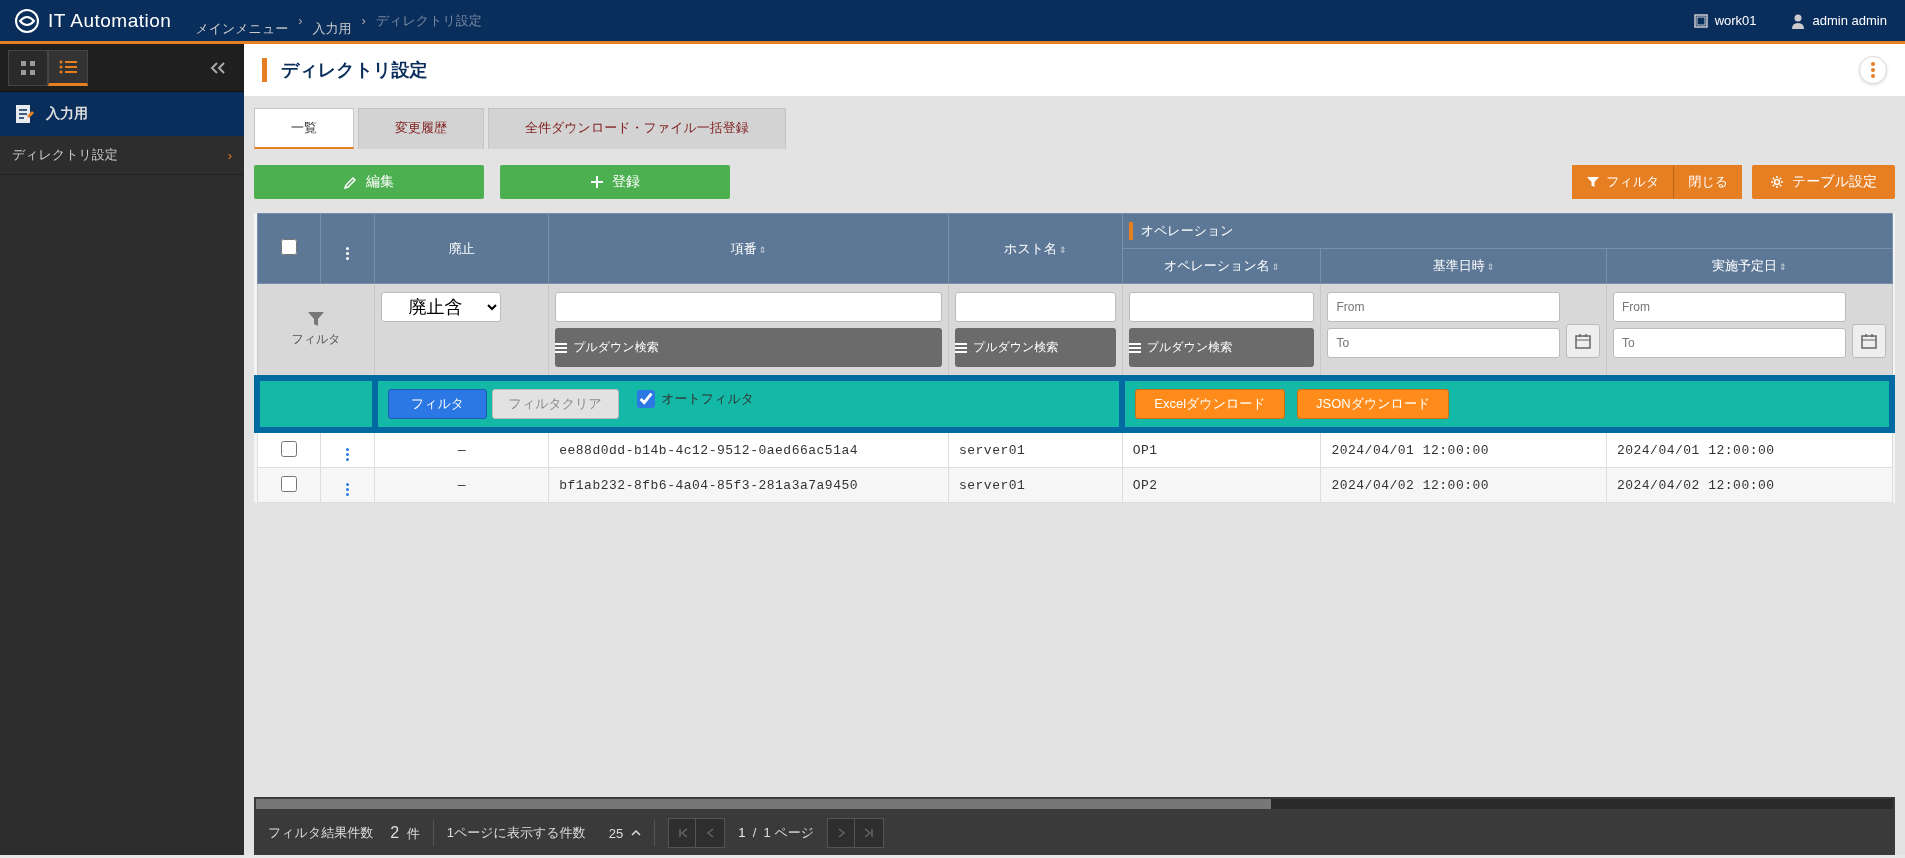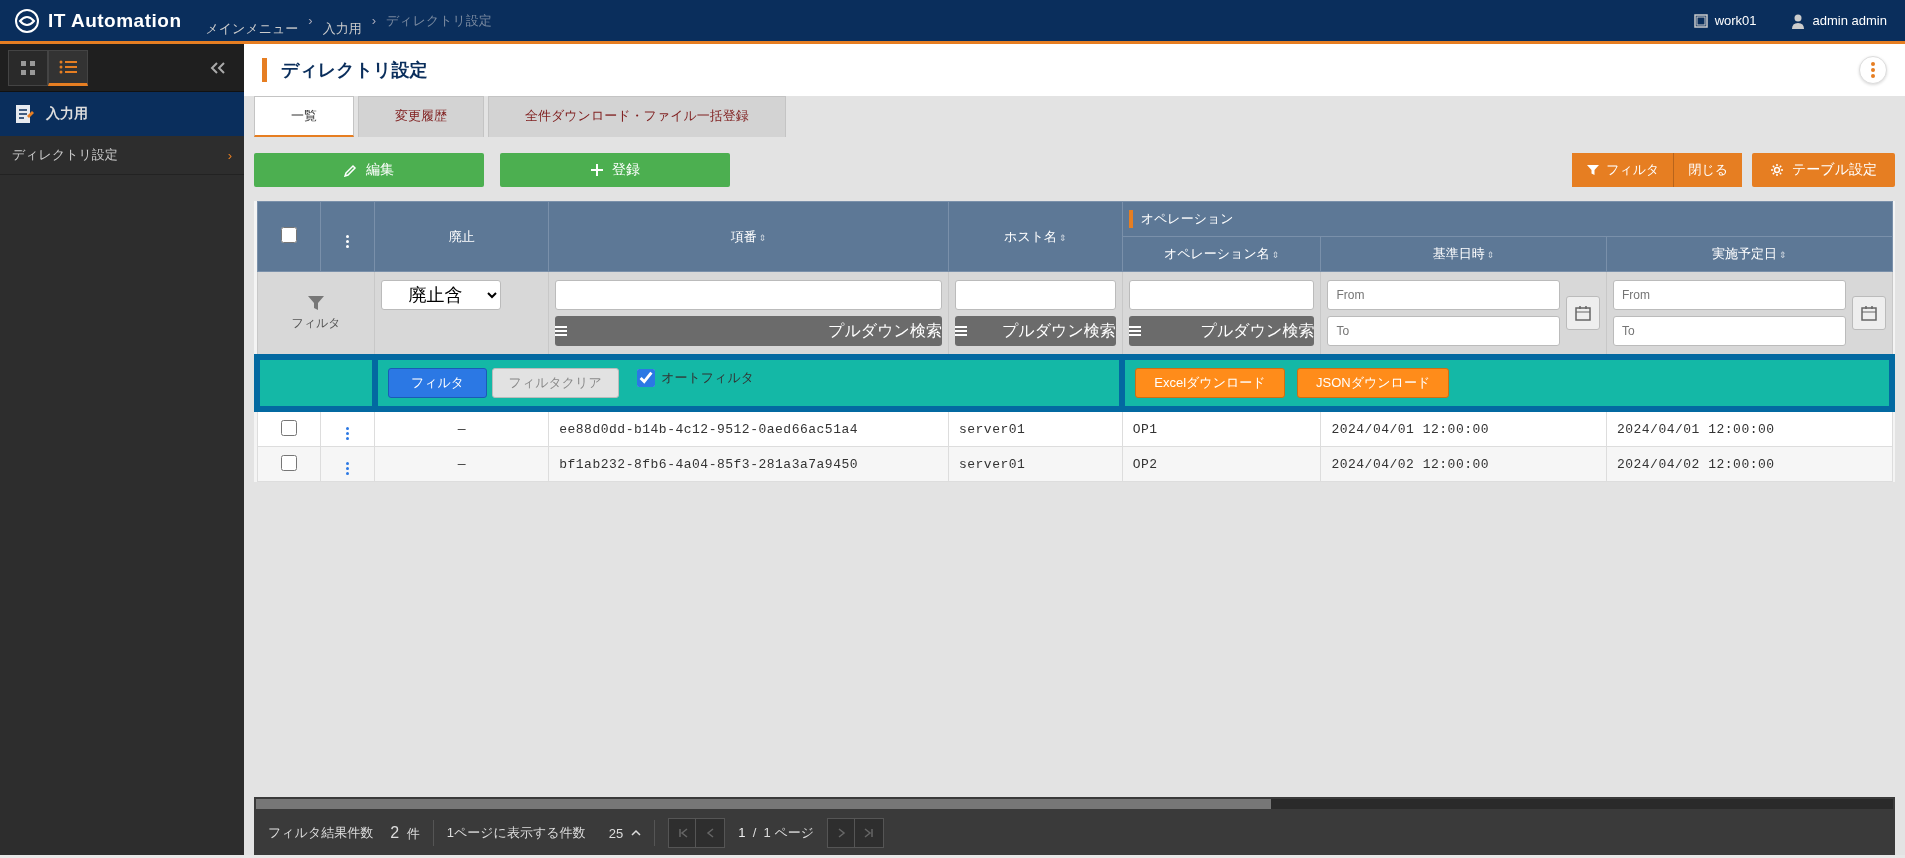--- a/index.html
+++ b/index.html
@@ -1,20 +1,20 @@
 <!DOCTYPE html>
 <html><head>
 <meta charset="utf-8">
 <style>
 * { margin: 0; padding: 0; box-sizing: border-box; font-family: Arial, "Hiragino Sans", "Meiryo", sans-serif; }
 body { background: #e8e8e8; overflow: hidden; width: 1905px; height: 858px; }
 
 
 .topbar { background: #0a2e5c; height: 44px; display: flex; align-items: center; color: #fff; border-bottom: 3px solid #e67e22; }
-.logo { display: flex; align-items: center; padding: 0 12px 0 14px; font-weight: bold; font-size: 19px; letter-spacing: 0.5px; }
+.logo { display: flex; align-items: center; padding: 0 12px 0 14px; font-weight: normal; font-size: 19px; letter-spacing: 0.5px; }
 .logo-icon { margin-right: 8px; }
 .breadcrumbs { display: flex; align-items: center; font-size: 13px; margin-left: 12px; gap: 10px; color: #aab; }
 .breadcrumbs .bc-item { color: #ccc; margin-top: 16px; }
 .breadcrumbs .bc-current { color: #7a8aa0; }
 .topbar-right { margin-left: auto; display: flex; align-items: center; height: 100%; }
 .work-badge { display: flex; align-items: center; gap: 6px; padding: 0 14px; font-size: 13px; }
 .user-badge { display: flex; align-items: center; gap: 6px; padding: 0 18px; font-size: 13px; }
 
 
 .layout { display: flex; height: calc(100% - 47px); }
@@ -35,21 +35,21 @@
 .side-search .clear { color: #888; font-size: 16px; cursor: pointer; }
 
 
 .main { flex: 1; display: flex; flex-direction: column; overflow: hidden; }
 .page-header { display: flex; align-items: center; height: 52px; padding: 0 18px; background: #fff; }
 .page-title-bar { border-left: 5px solid #e67e22; padding-left: 14px; font-size: 18px; font-weight: bold; color: #0a2e5c; }
 .page-header-right { margin-left: auto; }
 .more-btn { width: 28px; height: 28px; border-radius: 50%; background: #fff; border: 1px solid #ddd; display: flex; flex-direction: column; align-items: center; justify-content: center; gap: 2px; box-shadow: 0 1px 3px rgba(0,0,0,0.15); cursor: pointer; }
 .more-btn span { width: 4px; height: 4px; background: #e67e22; border-radius: 50%; }
 
-.tabbar { display: flex; gap: 4px; padding: 0 10px 0 10px; background: #e3e3e3; text-align: center; }
+.tabbar { display: flex; gap: 4px; padding: 12px 10px 0 10px; background: #e3e3e3; text-align: center; }
 .tab { padding: 10px 36px; background: #d3d3d3; color: #7f1d1d; font-size: 13px; border: 1px solid #c4c4c4; border-bottom: none; cursor: pointer; }
 .tab.active { background: #fff; color: #333; border-bottom: 2px solid #e67e22; }
 
 .tabpanel { background: #e3e3e3; padding: 16px 10px 0 10px; flex: 1; display: flex; flex-direction: column; overflow: hidden; }
 .action-row { display: flex; align-items: center; gap: 16px; margin-bottom: 14px; }
 .btn { height: 34px; border: none; border-radius: 2px; display: inline-flex; align-items: center; justify-content: center; gap: 8px; cursor: pointer; font-size: 14px; color: #fff; padding: 0 18px; }
 .btn-green { background: #4caf50; width: 230px; }
 .btn-orange { background: #e67e22; }
 .action-row-right { margin-left: auto; display: flex; gap: 10px; }
 .combo-btn { display: inline-flex; }
@@ -63,22 +63,22 @@
 .hdr-row .orange-bar::before { content: ""; position: absolute; left: 6px; top: 8px; bottom: 8px; width: 4px; background: #e67e22; }
 .hdr-row .ol { text-align: left; padding-left: 18px; }
 .cbcell { width: 44px; background: #617b97; }
 .menucell { width: 44px; background: #617b97; }
 
 .filter-row td { background: #d8d8d8; padding: 8px 6px; border: 1px solid #c8c8c8; vertical-align: top; }
 .filter-label { text-align: center; color: #555; font-size: 12px; }
 .filter-input { width: 100%; height: 30px; border: 1px solid #bbb; border-radius: 3px; padding: 0 8px; font-size: 12px; background: #fff; }
 .select-wrap { position: relative; }
 .select-wrap select { width: 120px; height: 30px; border: 1px solid #bbb; border-radius: 3px; background: #fff; padding: 0 22px; font-size: 18px; }
-.pd-btn { width: 100%; height: 30px; background: #6b6b6b; color: #fff; border: none; border-radius: 3px; font-size: 16px; display: inline-flex; align-items: center; justify-content: space-between; gap: 6px; margin-top: 6px; }
-.date-row { display: flex; gap: 6px; align-items: center; }
+.pd-btn { width: 100%; height: 39px; background: #6b6b6b; color: #fff; border: none; border-radius: 3px; font-size: 12px; display: inline-flex; align-items: center; justify-content: flex-start; gap: 6px; margin-top: 6px; }
+.date-row { display: flex; gap: 6px; align-items: flex-end; }
 .date-col { display: flex; flex-direction: column; gap: 6px; flex: 1; }
 .date-icon { width: 34px; height: 34px; border: 1px solid #bbb; border-radius: 3px; background: #eee; display: flex; align-items: center; justify-content: center; }
 
 .action-row2 td { background: #14b8a6; padding: 8px 10px; border: 6px solid #0369a1; }
 .btn-blue { background: #2b78e4; height: 30px; padding: 0 22px; border-radius: 3px; color: #fff; border: 1px solid #1a5bb5; font-size: 13px; }
 .btn-grey { background: #e2e2e2; height: 30px; padding: 0 16px; border-radius: 3px; color: #888; border: 1px solid #bbb; font-size: 13px; }
 .btn-orange2 { background: #ff8c1a; height: 30px; padding: 0 18px; border-radius: 3px; color: #fff; border: 1px solid #cc6f14; font-size: 13px; }
 .chk-label { display: inline-flex; align-items: center; gap: 6px; font-size: 13px; margin-left: 14px; color: #333; }
 .chk-label input { width: 18px; height: 18px; accent-color: #2b78e4; }
 

